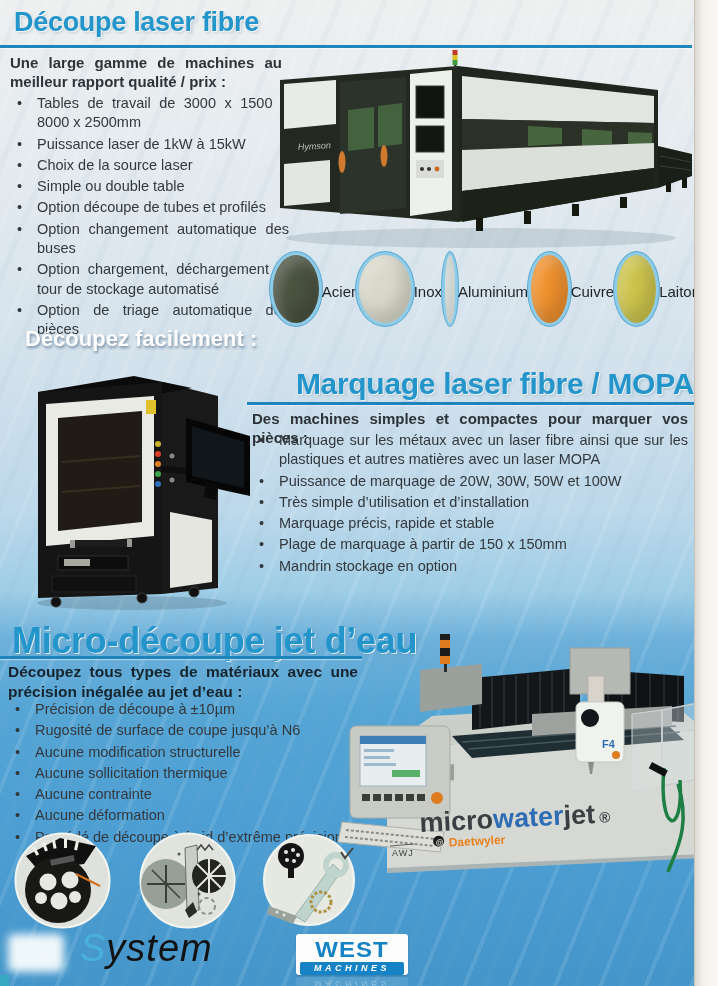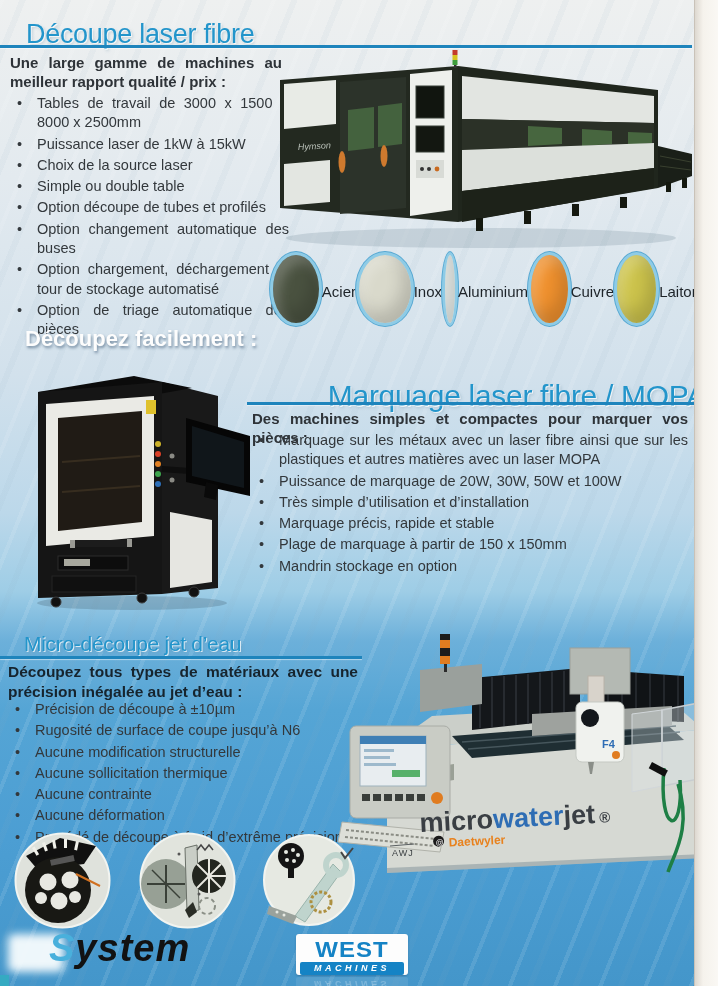--- a/index.html
+++ b/index.html
@@ -13,25 +13,25 @@
   .page::before { 
     content:""; position:absolute; inset:0; pointer-events:none;
     background:repeating-linear-gradient(112deg,
       rgba(255,255,255,.10) 0 4px, rgba(255,255,255,0) 4px 18px,
       rgba(140,170,190,.07) 18px 24px, rgba(255,255,255,0) 24px 42px);
   }
   .abs { position:absolute; }
   .scan-edge { right:0; top:0; width:23px; height:100%;
     background:linear-gradient(to right,#ddd8d0 0,#f5f2ec 35%,#faf8f4 100%);
     border-left:1px solid #c9c2b8; }
-  .title { font-weight:normal; color:#2395cb; margin:16px;
+  .title { font-weight:bold; color:#2395cb; margin:4px;
     text-shadow:1px 1px 0 rgba(255,255,255,.75), 2px 2px 3px rgba(110,145,170,.35); }
   .t1 { left:10px; top:3px; font-size:27px; letter-spacing:-.3px; }
   .t2 { left:250px; top:363px; width:440px; font-size:30px; text-align:right; letter-spacing:-.3px; }
-  .t3 { left:8px; top:616px; font-size:21px; letter-spacing:-.3px; }
+  .t3 { left:8px; top:616px; font-size:36px; letter-spacing:-.3px; }
   .rule { height:3px; background:#1e84bc; box-shadow:0 1px 1px rgba(255,255,255,.5); }
   .rule1 { left:0; top:45px; width:692px; }
   .rule2 { left:247px; top:402px; width:455px; }
   .rule3 { left:0; top:656px; width:362px; }
   .intro { margin:0; font-weight:bold; color:#2e3338; font-size:15px; line-height:1.28; text-align:justify; }
   .intro1 { left:10px; top:53px; width:272px; }
   .intro2 { left:252px; top:409px; width:436px; }
   .intro3 { left:8px; top:662px; width:350px; color:#16242e; font-size:15.5px; }
   ul.blist { margin:0; padding:0; list-style:none; }
   ul.blist li { position:relative; padding-left:27px; text-align:justify;
@@ -45,21 +45,21 @@
   .materials { left:270px; top:252px; width:432px; display:flex; }
   .material { width:86px; display:flex; flex-direction:row; align-items:center; }
   .swatch { width:68px; height:68px; border-radius:50%;
     border:3px solid #8ecbe6; box-shadow:0 0 0 1px #57a8d2,
     inset -8px -10px 16px rgba(0,0,0,.16), inset 6px 8px 12px rgba(255,255,255,.22); }
   .mlabel { margin-top:5px; font-size:15px; color:#1d2328; }
   .badge { left:25px; top:326px; font-size:22px; font-weight:bold; color:#fdfdfd;
     text-shadow:1px 2px 3px rgba(40,70,100,.55); }
   .blur-box { left:8px; top:934px; width:56px; height:38px; border-radius:6px;
     background:rgba(248,252,253,.95); filter:blur(4px); }
-  .system-logo { left:49px; top:927px; font-size:38px; font-style:italic; font-weight:700;
+  .system-logo { left:80px; top:927px; font-size:38px; font-style:italic; font-weight:400;
     color:#121212; letter-spacing:1px; }
   .system-logo .s { color:#49b0dc; }
   .west-logo { left:296px; top:934px; width:112px; }
   .west-card { background:#fdfdfd; border-radius:3px; padding:3px 4px 0 4px; box-shadow:0 1px 2px rgba(30,60,90,.3); }
   .west-line1 { font-size:24px; font-weight:bold; color:#1583c5; text-align:center;
     letter-spacing:1px; line-height:1; transform:scaleY(.95); }
   .west-bar { margin-top:1px; background:#1583c5; border-radius:2px; padding:1px 0 2px 0; }
   .west-line2 { font-size:9px; font-weight:bold; color:#fff; text-align:center; letter-spacing:3.5px;font-style:italic; }
   .west-reflect { margin-top:2px; transform:scaleY(-1); opacity:.3; filter:blur(.6px); }
   .west-reflect .west-bar { background:#7fb5d8; }

